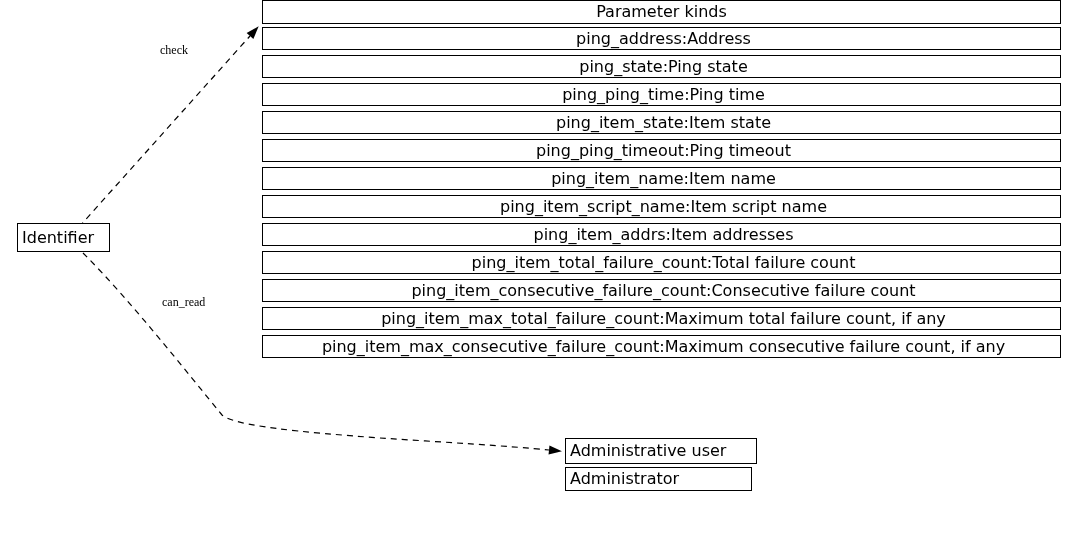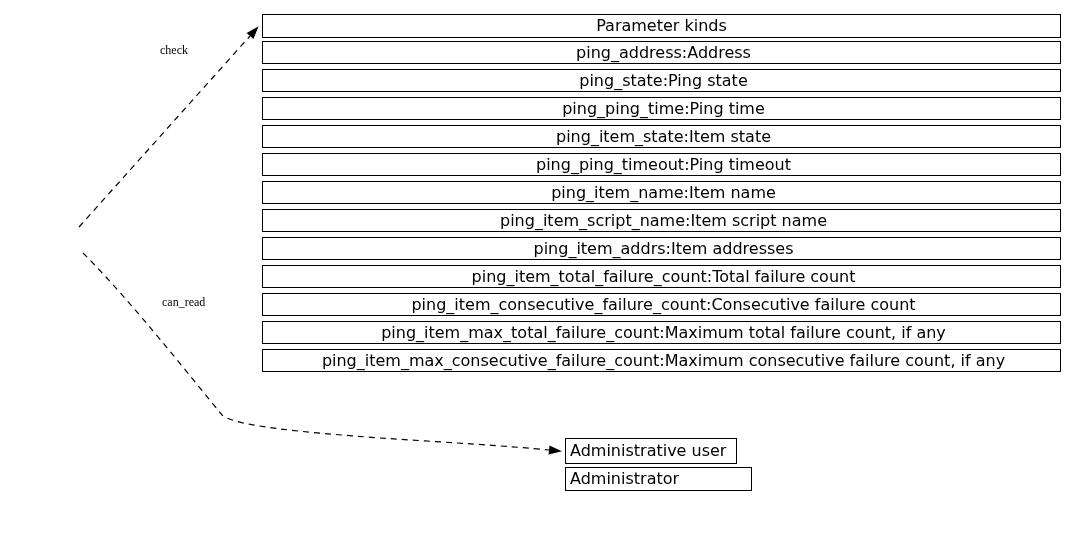--- a/index.html
+++ b/index.html
@@ -50,21 +50,21 @@
     width: 93px;
     height: 29px;
     line-height: 27px;
     padding-left: 4px;
   }
   .table {
     position: absolute;
   }
   .param-table {
     left: 262px;
-    top: 14px;
+    top: 0;
     width: 662px;
     border-radius: 30px;
   }
   .admin-table {
     left: 565px;
     top: 438px;
     width: 192px;
   }
   .thead, .trow {
     box-sizing: border-box;
@@ -83,21 +83,21 @@
   .param-table .trow {
     width: 799px;
     height: 23px;
     line-height: 21px;
     padding-left: 4px;
     text-align: center;
   }
   .param-table .thead + .trow { margin-top: 3px; }
   .param-table .trow + .trow { margin-top: 5px; }
   .admin-table .thead {
-    width: 172px;
+    width: 192px;
     height: 26px;
     line-height: 24px;
     padding-left: 4px;
     text-align: left;
   }
   .admin-table .trow {
     width: 187px;
     height: 24px;
     line-height: 22px;
     padding-left: 4px;
@@ -117,20 +117,23 @@
       </marker>
     </defs>
     <path class="edge" d="M 79 227 L 250 36" marker-end="url(#arrowhead)"></path>
     <path class="edge" d="M 83 253 C 130 300, 185 370, 222 415 C 235 426, 300 432, 380 438 C 440 442, 510 446, 549 450" marker-end="url(#arrowhead)"></path>
   </svg>
 
   <div class="edge-label" style="left:160px; top:43px;">check</div>
 
   <div class="edge-label" style="left:142px; top:295px;margin-left:20px;">can_read</div>
 
+  <div class="node-box identifier-node">
+    <span>Identifier</span>
+  </div>
 
   <div class="table param-table">
     <div class="thead">Parameter kinds</div>
     <div class="trow">ping_address:Address</div>
     <div class="trow">ping_state:Ping state</div>
     <div class="trow">ping_ping_time:Ping time</div>
     <div class="trow">ping_item_state:Item state</div>
     <div class="trow">ping_ping_timeout:Ping timeout</div>
     <div class="trow">ping_item_name:Item name</div>
     <div class="trow">ping_item_script_name:Item script name</div>

